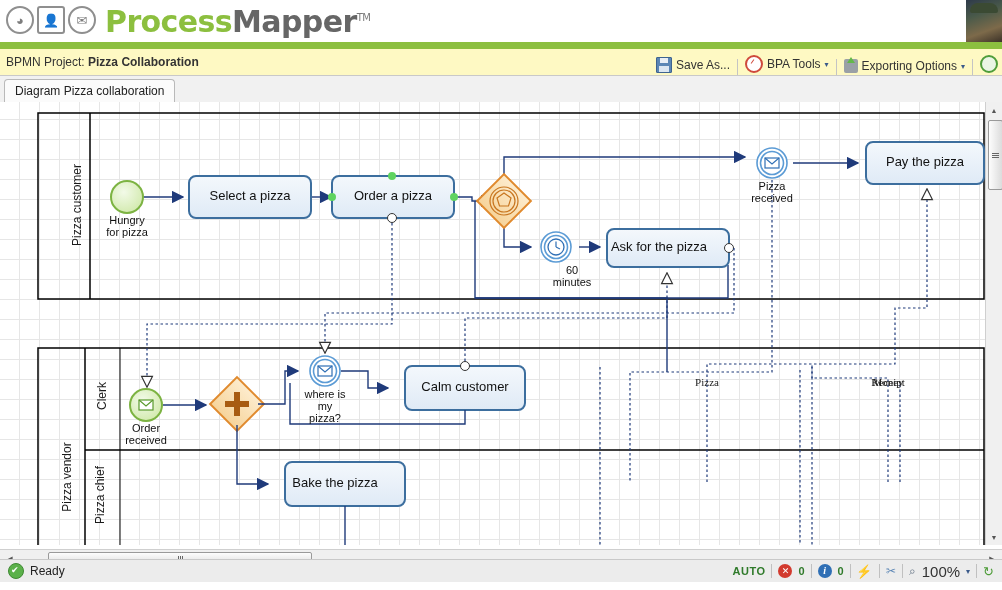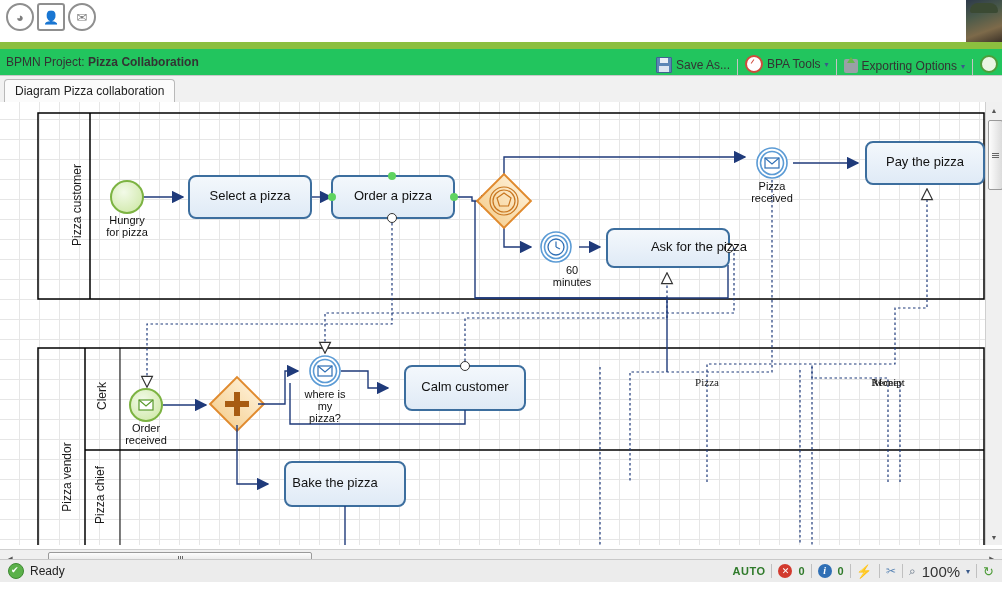--- a/index.html
+++ b/index.html
@@ -50,21 +50,21 @@
   }
 
   .greenbar {
     position: absolute; left: 0; top: 42px; width: 1002px; height: 7px;
     background: #8cbf3f;
   }
 
   
   .projectbar {
     position: absolute; left: 0; top: 49px; width: 1002px; height: 26px;
-    background: #22c55e; border-bottom: 1px solid #c9c9c9;
+    background: #fef9c3; border-bottom: 1px solid #c9c9c9;
   }
   .proj-label {
     position: absolute; left: 6px; top: 6px; font-size: 12px; color: #333;
   }
   .proj-label b { font-weight: bold; }
   .tools {
     position: absolute; right: 2px; top: 0; height: 26px;
     display: flex; align-items: flex-end; gap: 0px;
   }
   .tool {
@@ -227,20 +227,21 @@
 </head>
 <body>
 
 <div id="app">
 
   <div class="header">
     <div class="logo-row">
       <div class="logo-ic">◕</div>
       <div class="logo-ic sq">👤</div>
       <div class="logo-ic">✉</div>
+      <div class="logo-text"><span class="lt-a">Process</span><span class="lt-b">Mapper</span><span class="lt-tm">TM</span></div>
     </div>
     <div class="avatar"></div>
   </div>
   <div class="greenbar"></div>
 
   <div class="projectbar">
     <div class="proj-label"><span>BPMN Project: </span><b>Pizza Collaboration</b></div>
     <div class="tools">
       <div class="tool">
         <span class="ic-save"></span>
@@ -457,21 +458,21 @@
 received</div>
 
       <div class="lbl ev-lbl" style="left:285px; top:286px; width:80px;">where is
 my
 pizza?</div>
 
       <div class="lbl task-lbl" style="left:189px; top:87px; width:122px;">Select a pizza</div>
 
       <div class="lbl task-lbl" style="left:332px; top:87px; width:122px;">Order a pizza</div>
 
-      <div class="lbl task-lbl" style="left:638px; top:138px; width:122px;">Ask for the pizza</div>
+      <div class="lbl task-lbl" style="left:598px; top:138px; width:122px;">Ask for the pizza</div>
 
       <div class="lbl task-lbl" style="left:866px; top:53px; width:118px;">Pay the pizza</div>
 
       <div class="lbl task-lbl" style="left:405px; top:278px; width:120px;">Calm customer</div>
 
       <div class="lbl task-lbl" style="left:285px; top:374px; width:100px;">Bake the pizza</div>
 
       <div class="lbl flow-lbl" style="left:672px; top:274px; width:70px;">Pizza</div>
 
       <div class="lbl flow-lbl" style="left:853px; top:274px; width:70px;">Money</div>

